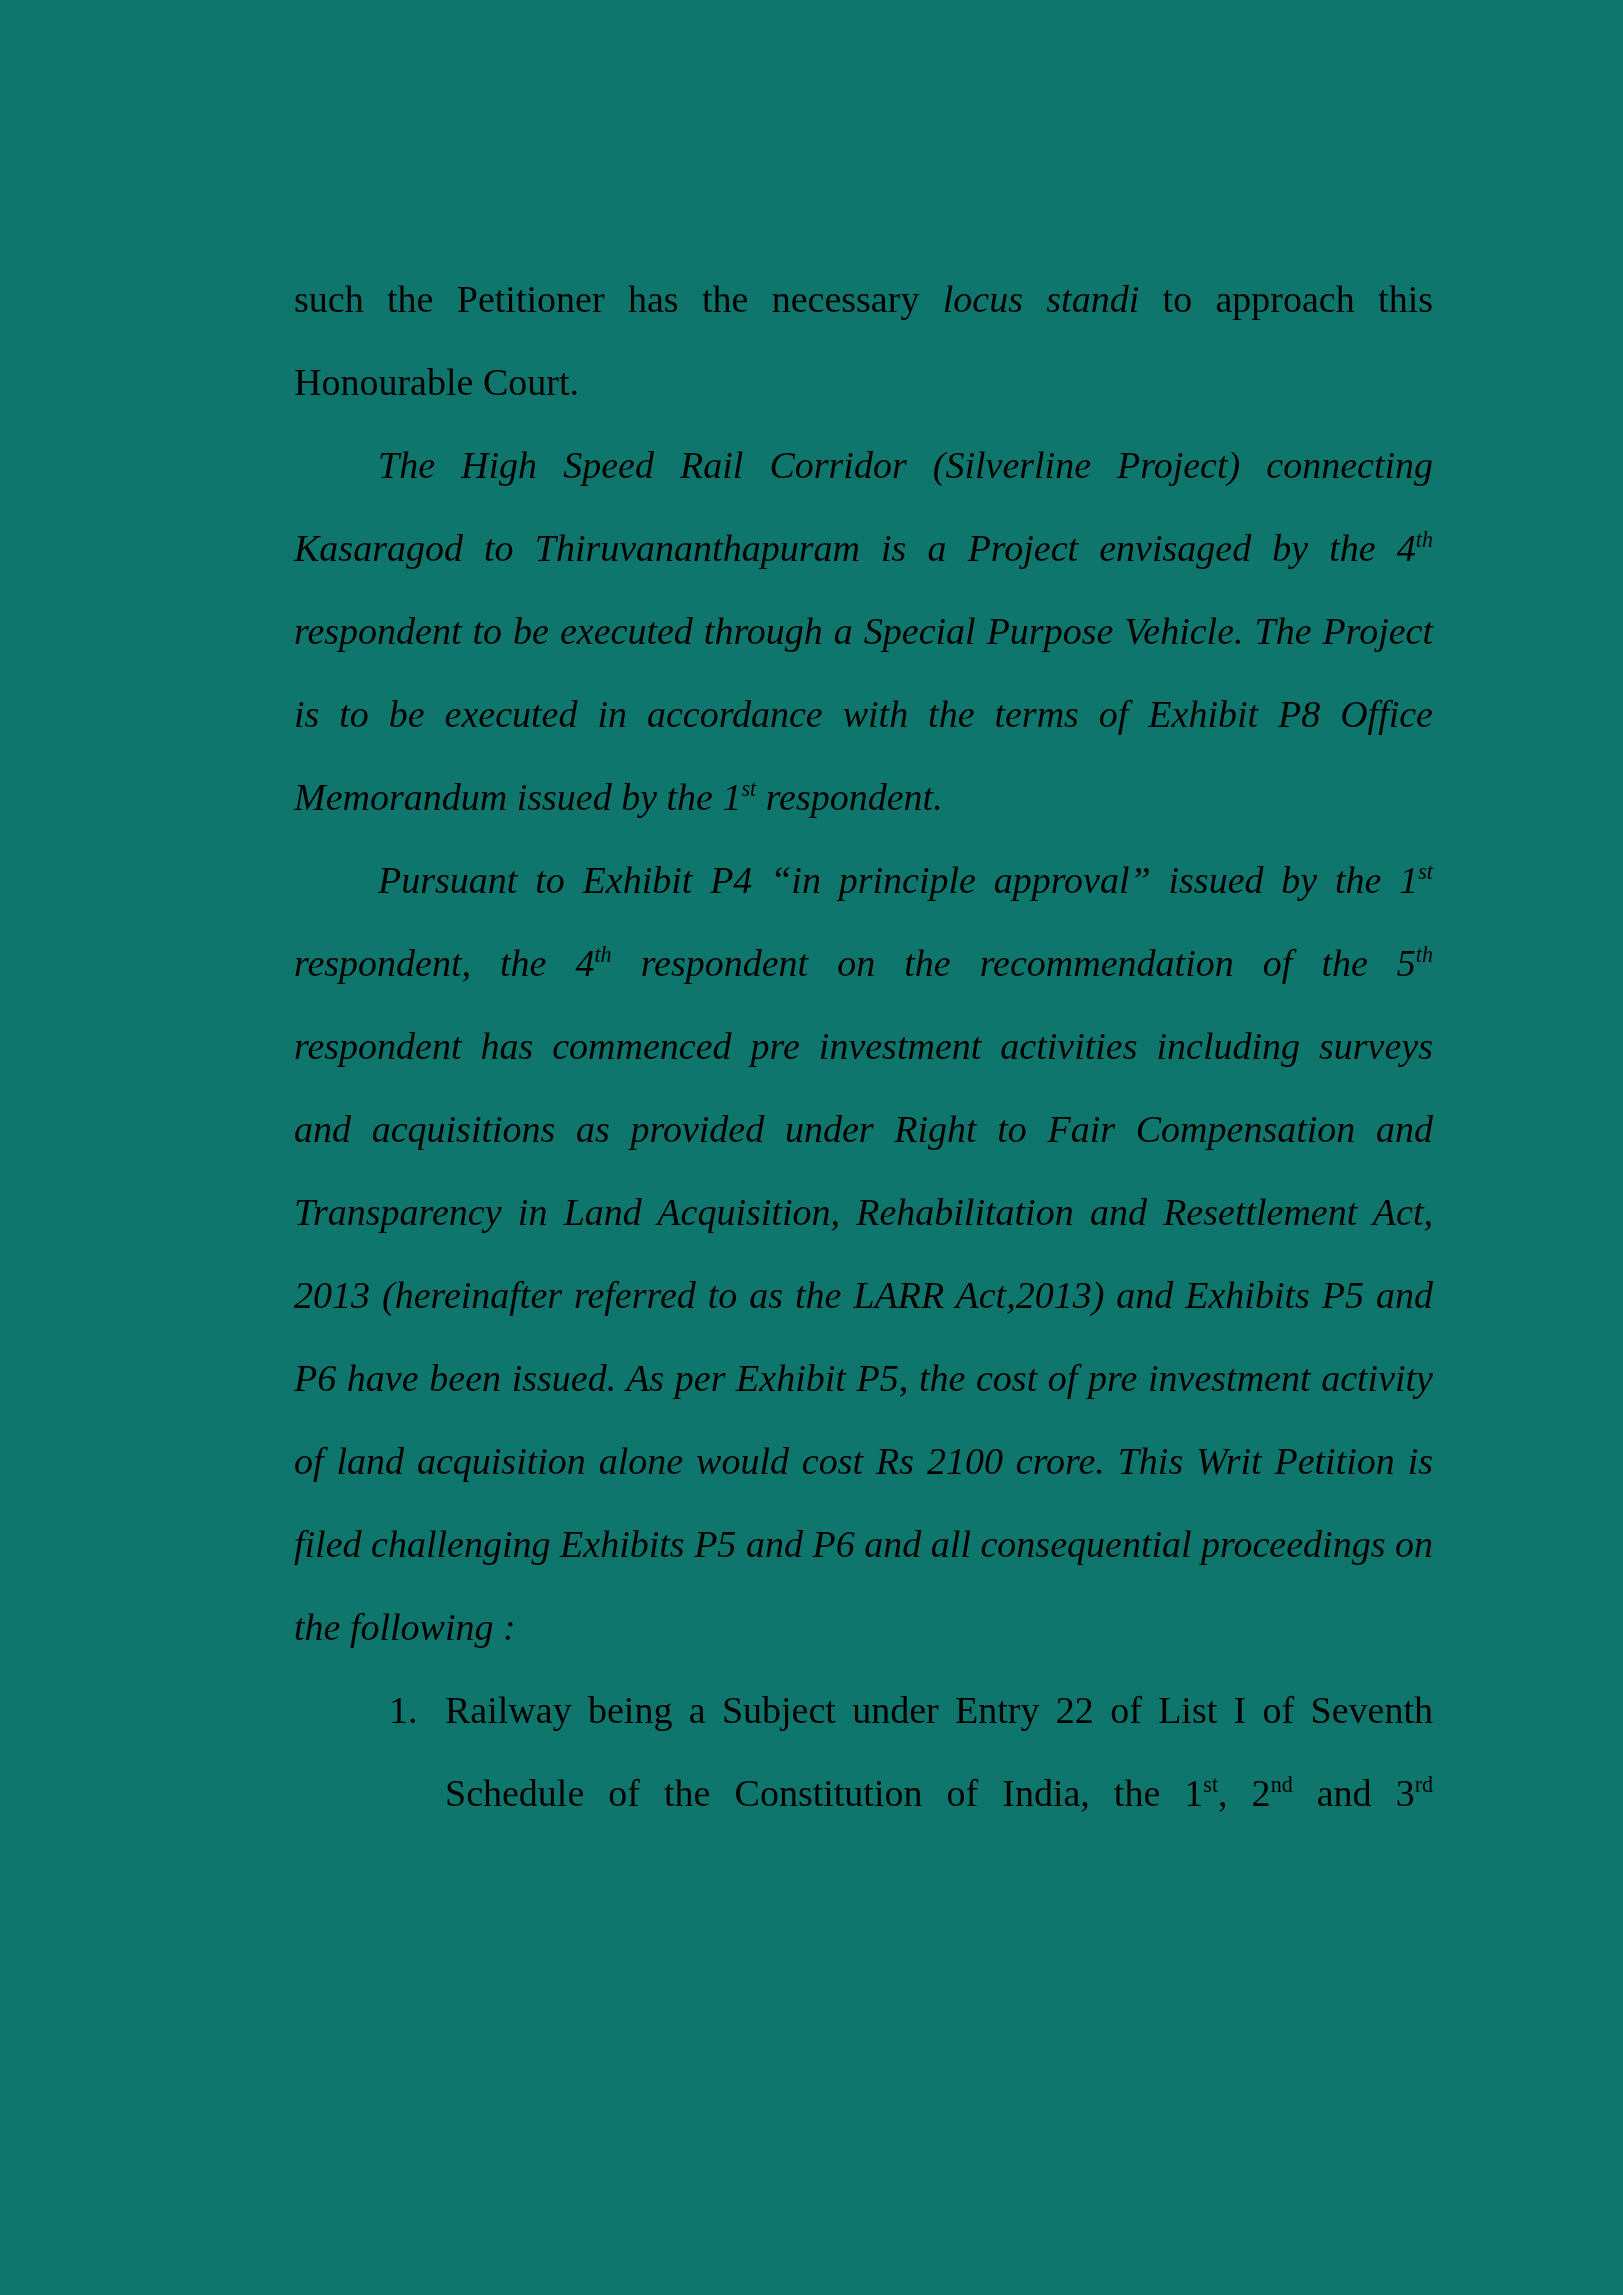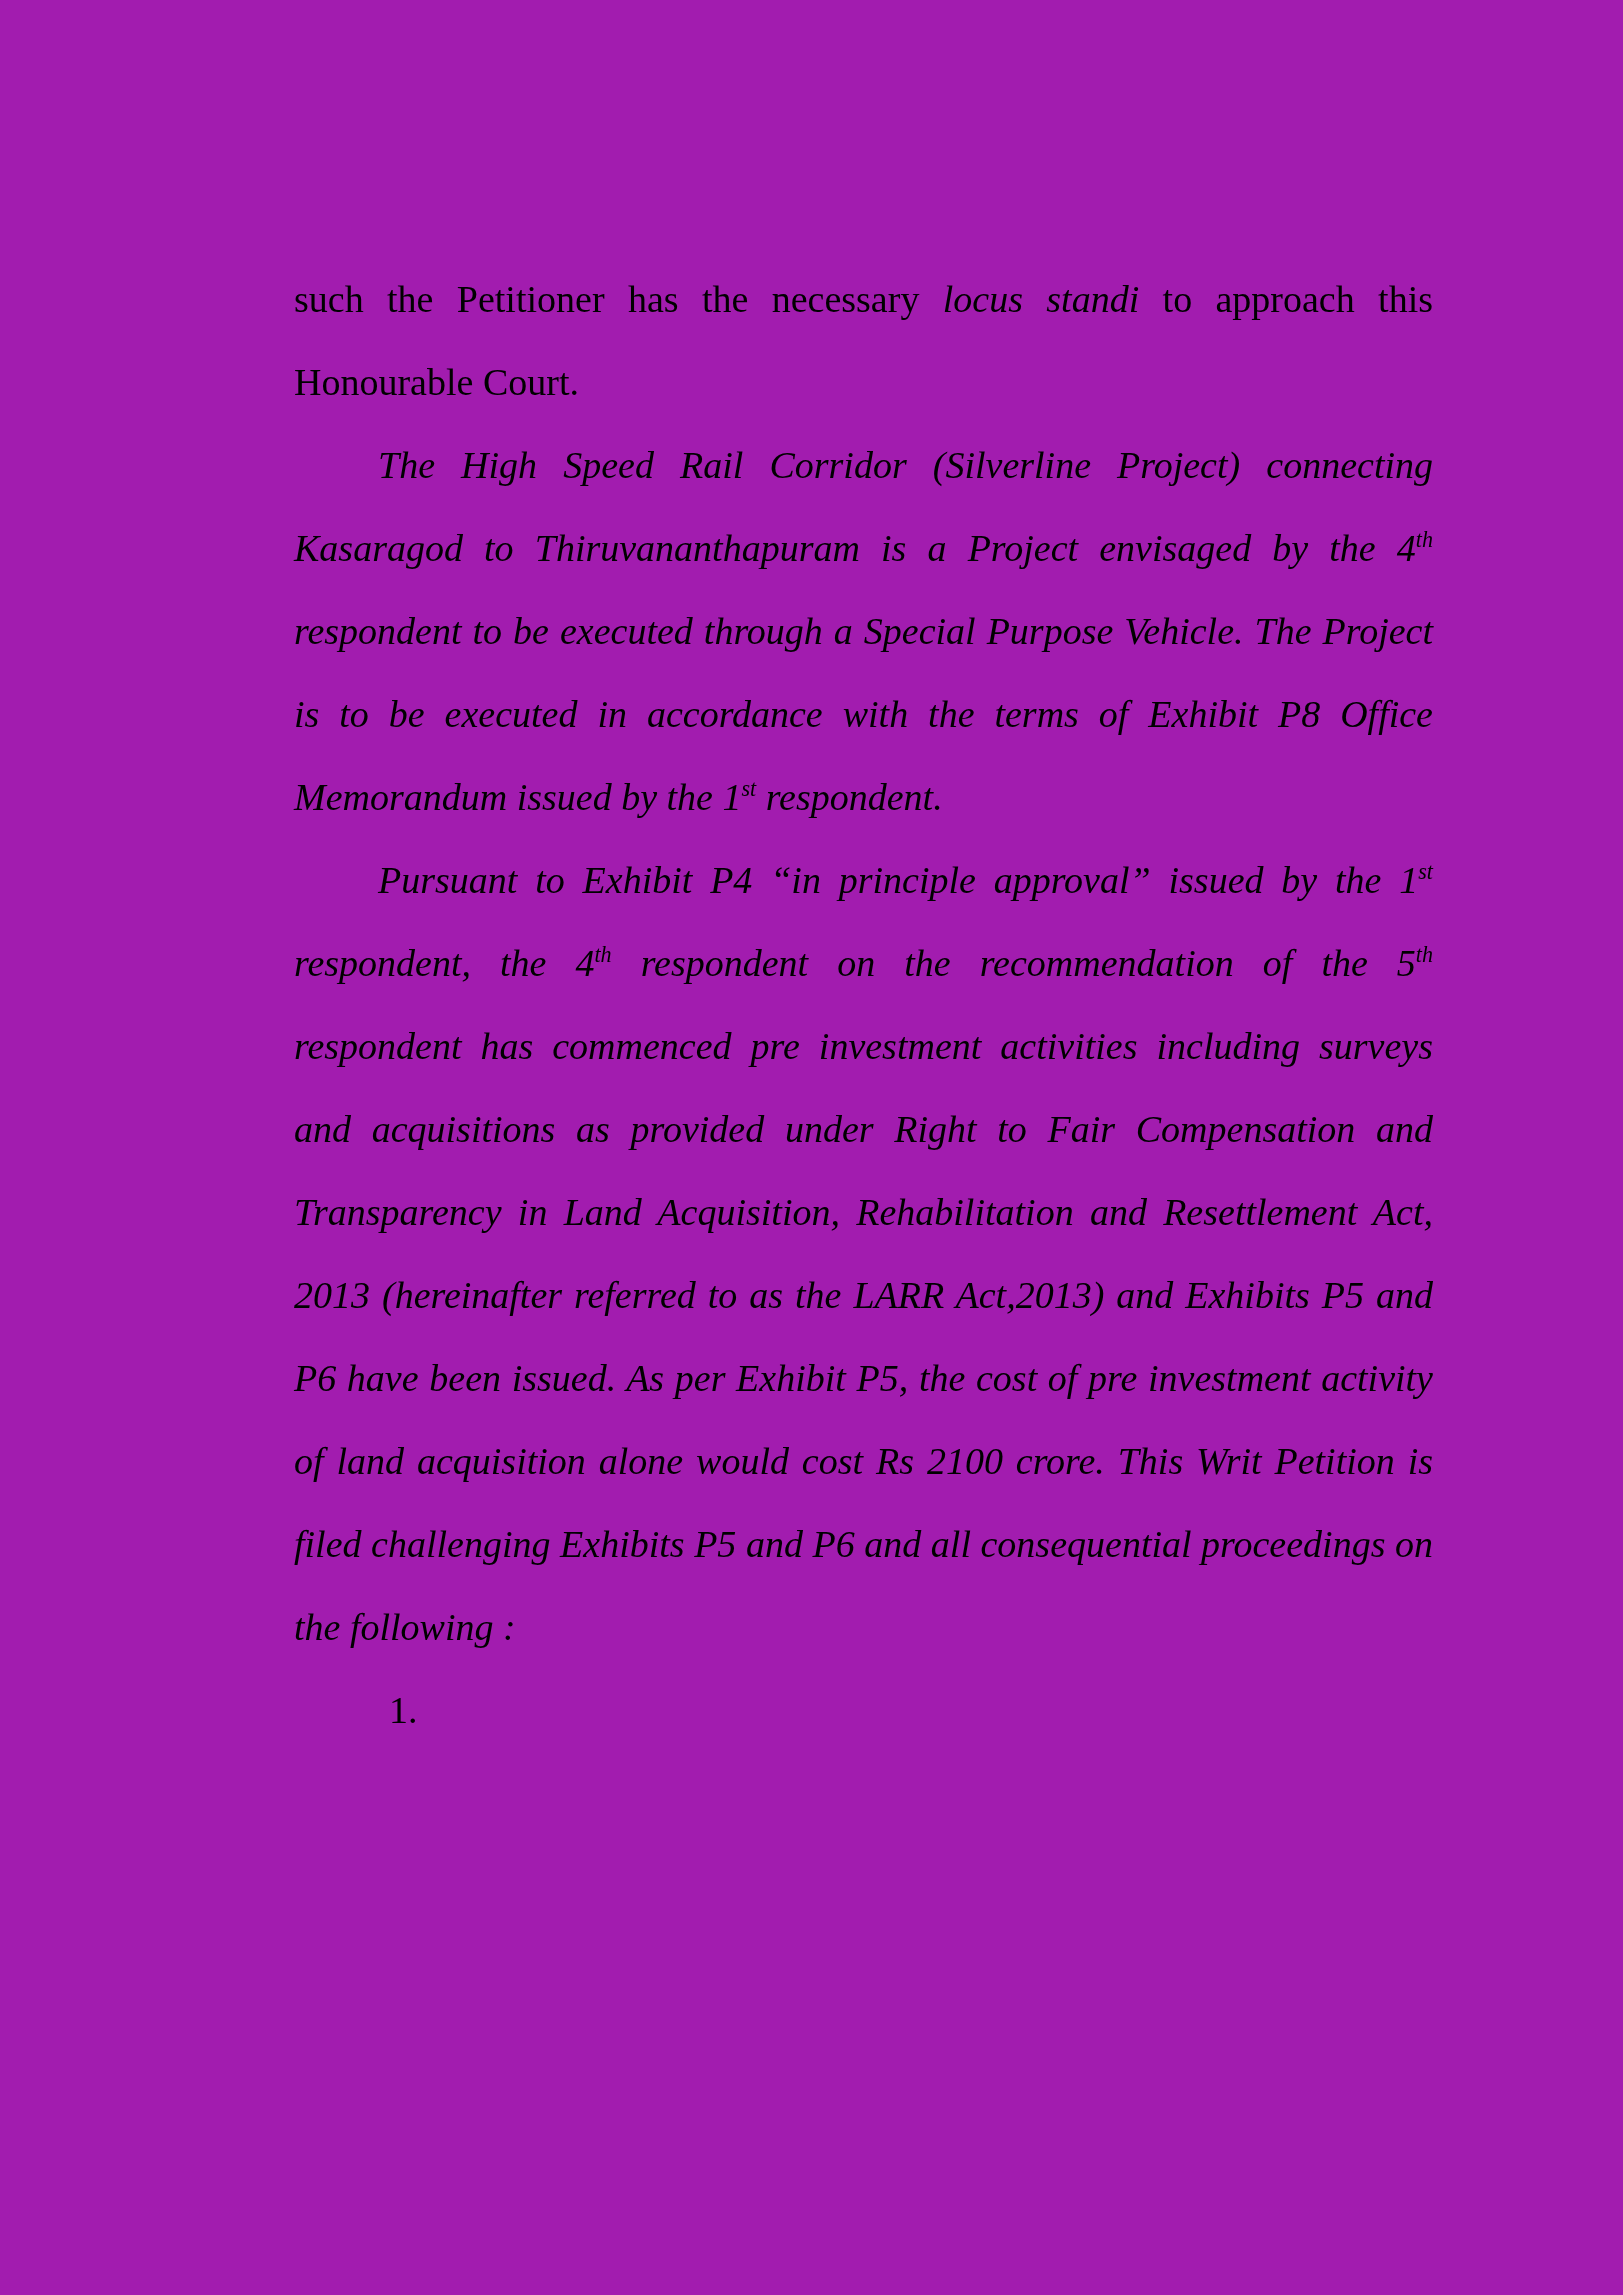--- a/index.html
+++ b/index.html
@@ -12,21 +12,21 @@
     height: 2295px;
     font-family: "Liberation Serif", "DejaVu Serif", serif;
     color: #000000;
     -webkit-font-smoothing: antialiased;
   }
 
   .page {
     position: relative;
     width: 1623px;
     height: 2295px;
-    background: #a21caf;
+    background: #0f766e;
     box-sizing: border-box;
     overflow: hidden;
     padding-left: 37px;
   }
 
   .text-column {
     position: absolute;
     left: 294px;
     top: 258px;
     width: 1139px;
@@ -102,18 +102,19 @@
 
     <p class="para justify-all-off"><span>such the Petitioner has the necessary </span><em class="latin">locus standi</em><span> to approach this Honourable Court.</span></p>
 
     <p class="para indent justify-all-off"><span>The High Speed Rail Corridor (Silverline Project) connecting Kasaragod to Thiruvananthapuram is a Project envisaged by the 4</span><sup class="ord">th</sup><span> respondent to be executed through a Special Purpose Vehicle. The Project is to be executed in accordance with the terms of Exhibit P8 Office Memorandum issued by the 1</span><sup class="ord">st</sup><span> respondent.</span></p>
 
     <p class="para indent justify-all-off"><span>Pursuant to Exhibit P4 “in principle approval” issued by the 1</span><sup class="ord">st</sup><span> respondent, the 4</span><sup class="ord">th</sup><span> respondent on the recommendation of the 5</span><sup class="ord">th</sup><span> respondent has commenced pre investment activities including surveys and acquisitions as provided under Right to Fair Compensation and Transparency in Land Acquisition, Rehabilitation and Resettlement Act, 2013 (hereinafter referred to as the LARR Act,2013) and Exhibits P5 and P6 have been issued. As per Exhibit P5, the cost of pre investment activity of land acquisition alone would cost Rs 2100 crore.  This Writ Petition is filed challenging Exhibits P5 and P6 and all consequential proceedings on the following :</span></p>
 
     <ol class="numlist">
       <li>
         <span class="marker">1.</span>
+        <span class="li-body"><span>Railway being a Subject under Entry 22 of List I of Seventh Schedule of the Constitution of India, the 1</span><sup class="ord">st</sup><span>, 2</span><sup class="ord">nd</sup><span> and 3</span><sup class="ord">rd</sup></span>
       </li>
     </ol>
 
   </div>
 </div>
 
 
 </body></html>

